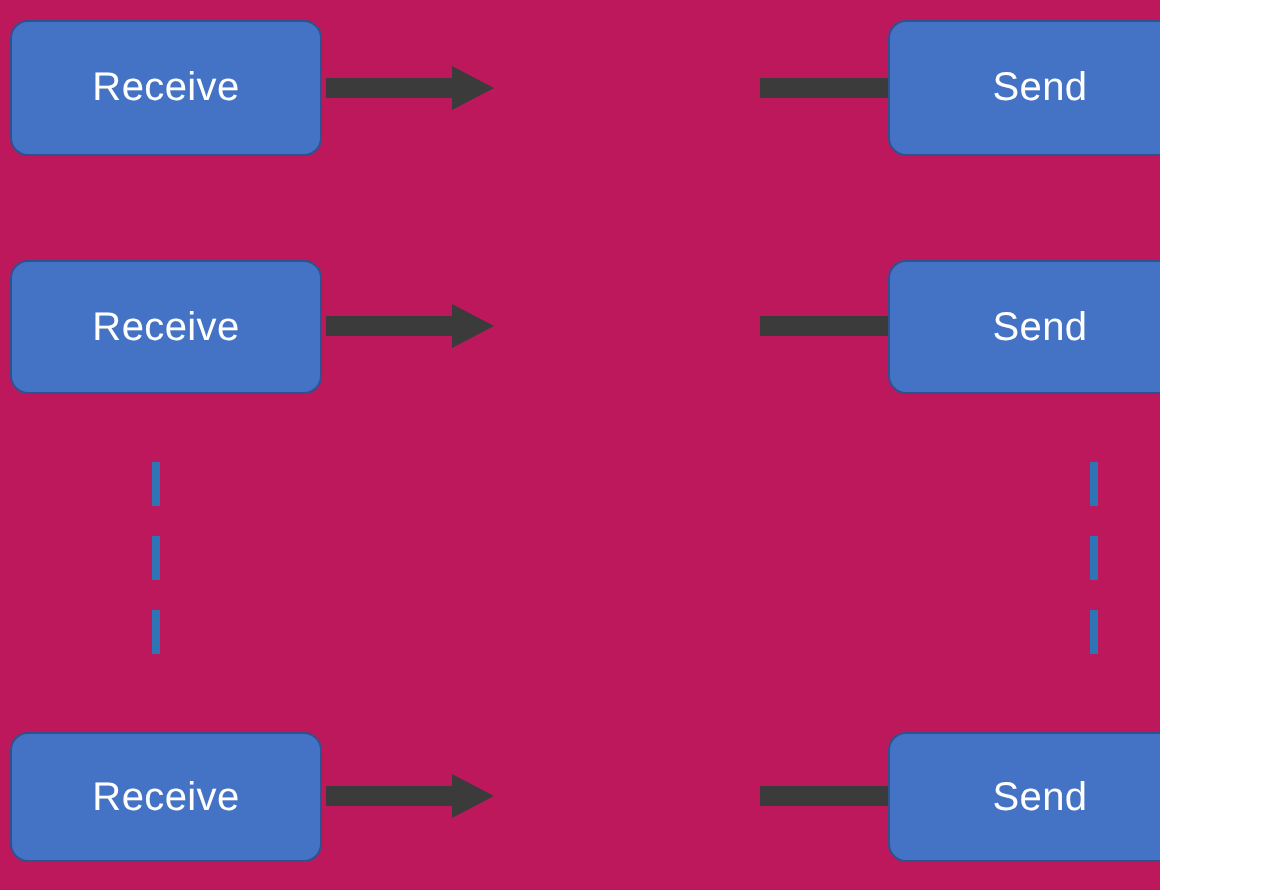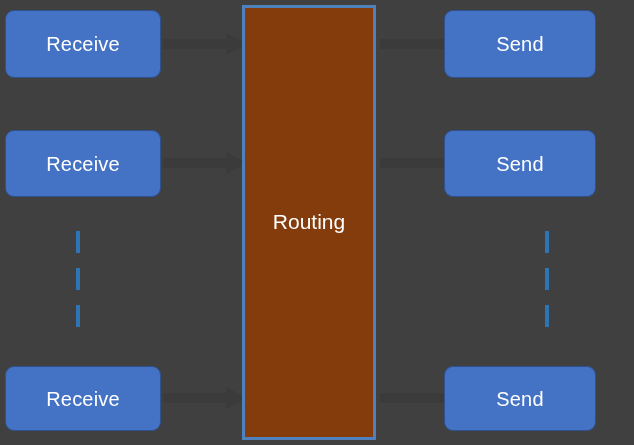--- a/index.html
+++ b/index.html
@@ -7,23 +7,23 @@
     margin: 0;
     padding: 0;
     background: #ffffff;
   }
   body {
     font-family: "Liberation Sans", sans-serif;
   }
 
   #canvas {
     position: relative;
-    width: 634px;
+    width: 580px;
     height: 445px;
-    background: #404040;
+    background: #be185d;
     overflow: hidden;
     text-align: right;
   }
 
   
   .node {
     position: absolute;
     box-sizing: border-box;
     background: #4472C4;
     border: 1px solid #2F528F;
@@ -151,23 +151,20 @@
       <path d="M0 6 L63 6 L63 0 L84 11 L63 22 L63 16 L0 16 Z" fill="#3B3B3B"></path>
     </svg>
   </div>
 
   <div class="arrow arrow-left-col arr-row-3">
     <svg width="84" height="22" viewBox="0 0 84 22" aria-hidden="true">
       <path d="M0 6 L63 6 L63 0 L84 11 L63 22 L63 16 L0 16 Z" fill="#3B3B3B"></path>
     </svg>
   </div>
 
-  <div id="routing-box">
-    <span class="routing-label">Routing</span>
-  </div>
 
   <div class="arrow arrow-right-col arr-row-1">
     <svg width="88" height="22" viewBox="0 0 88 22" aria-hidden="true">
       <path d="M0 6 L67 6 L67 0 L88 11 L67 22 L67 16 L0 16 Z" fill="#3B3B3B"></path>
     </svg>
   </div>
 
   <div class="arrow arrow-right-col arr-row-2">
     <svg width="88" height="22" viewBox="0 0 88 22" aria-hidden="true">
       <path d="M0 6 L67 6 L67 0 L88 11 L67 22 L67 16 L0 16 Z" fill="#3B3B3B"></path>

